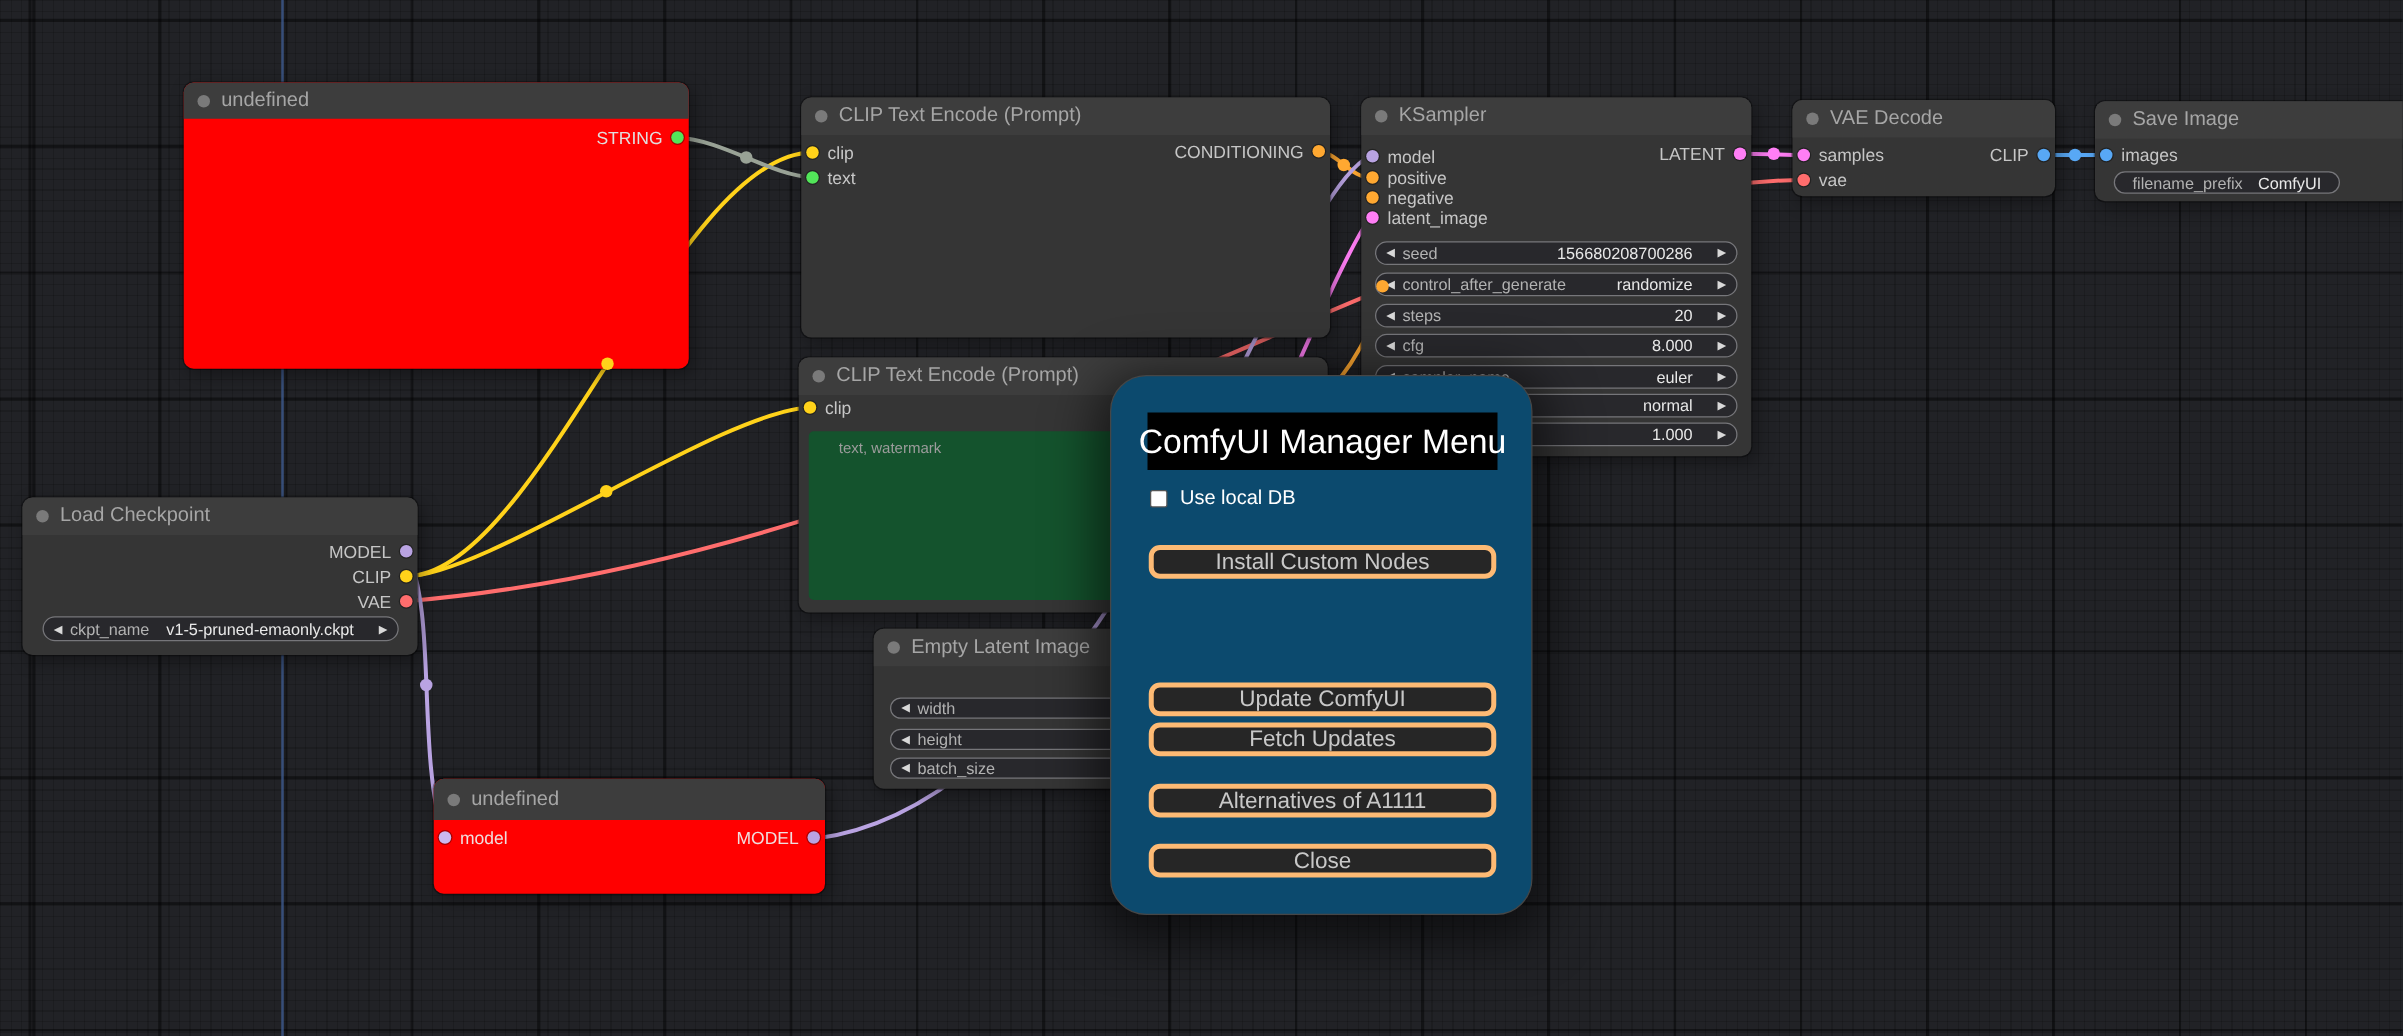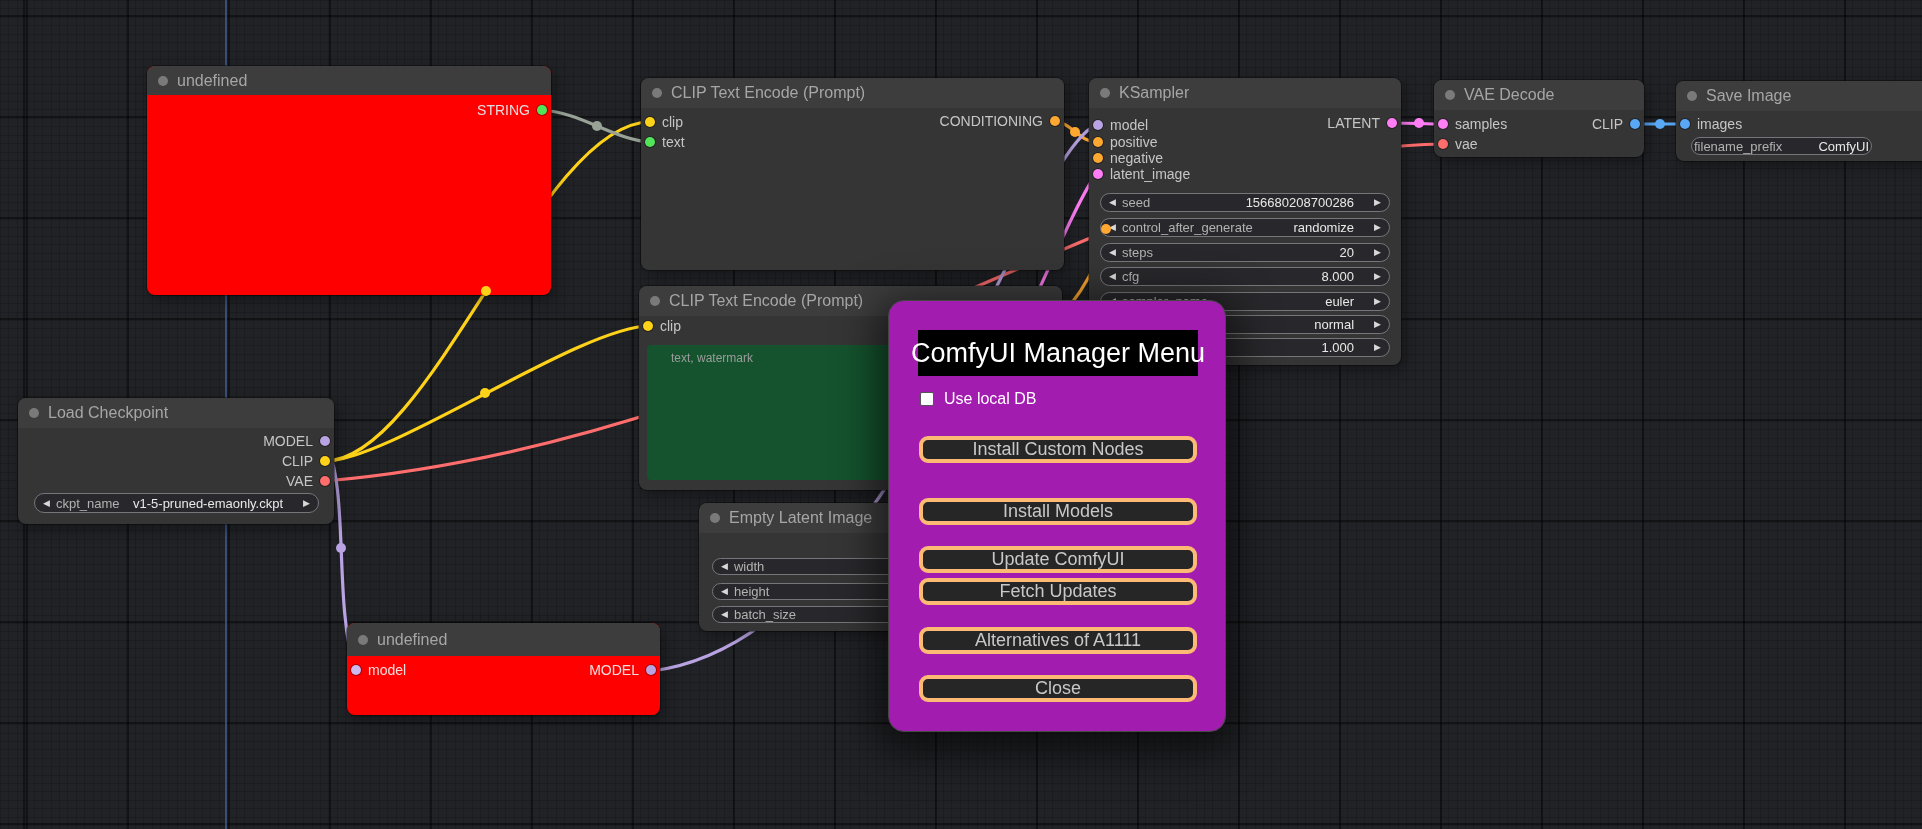--- a/index.html
+++ b/index.html
@@ -32,27 +32,27 @@
   .pdot{width:10px;height:10px;border-radius:50%;flex:none;box-shadow:0 0 0 1px rgba(0,0,0,.35)}
   .plabel{color:#c6c6c6;font-size:14px}
   .red .plabel{color:#f0dede}
   .widget{position:absolute;height:19px;background:#28282c;border:1px solid #76767a;
           border-radius:11px;display:flex;align-items:center;box-sizing:border-box;
           padding:0 8px;gap:6px;font-size:13px;overflow:hidden}
   .warr{color:#d8d8d8;font-size:9px;line-height:1;flex:none}
   .wlabel{color:#b2b2b2;white-space:nowrap}
   .wflex{flex:1}
   .wvalue{color:#e8e8e8;white-space:nowrap;margin-right:14px}
-  .widget.plain{padding:0 2px;justify-content:space-between}
+  .widget.plain{padding:0 14px;justify-content:space-between}
   .widget.plain .wvalue{margin-right:0}
   .ntext{position:absolute;background:#14532d;border-radius:4px;color:#9c9c9c;
          font-size:12px;padding:6px 24px;box-sizing:border-box;overflow:hidden}
 
   .dialog{position:absolute;left:888px;top:300px;width:338px;height:432px;z-index:30;
-          background:#a21caf;border:1px solid #464646;border-radius:16px;box-sizing:border-box;
+          background:#0c4a6e;border:1px solid #464646;border-radius:29px;box-sizing:border-box;
           box-shadow:0 10px 40px 12px rgba(0,0,0,.55)}
   .dtitle{position:absolute;left:29px;top:29px;width:280px;height:46px;background:#000;
           color:#fff;font-size:27px;display:flex;align-items:center;justify-content:center;white-space:nowrap}
   .drow{position:absolute;left:31px;top:88px;height:20px;display:flex;align-items:center;gap:10px;
         color:#fff;font-size:16px;cursor:pointer}
   .dcheck{width:14px;height:14px;background:#fff;border:1px solid #555;border-radius:2px;box-sizing:border-box}
   .dbtn{position:absolute;left:30px;width:278px;height:27px;background:#262626;
         border:4px solid #fdba74;border-radius:9px;color:#c8c8c8;font-size:18px;
         font-family:inherit;display:flex;align-items:center;justify-content:center;
         padding:0;cursor:pointer;box-sizing:border-box}
@@ -309,18 +309,17 @@
   <circle cx="341" cy="548" r="5" fill="#b9a3e2"></circle>
 </svg>
 
 <div class="dialog">
   <div class="dtitle">ComfyUI Manager Menu</div>
   <div class="drow">
     <span class="dcheck"></span>
     <span>Use local DB</span>
   </div>
   <button class="dbtn" style="top:135px">Install Custom Nodes</button>
-  <button class="dbtn" style="top:197px">Install Models</button>
   <button class="dbtn" style="top:245px">Update ComfyUI</button>
   <button class="dbtn" style="top:277px">Fetch Updates</button>
   <button class="dbtn" style="top:326px">Alternatives of A1111</button>
   <button class="dbtn" style="top:374px">Close</button>
 </div>
 
 </body></html>

